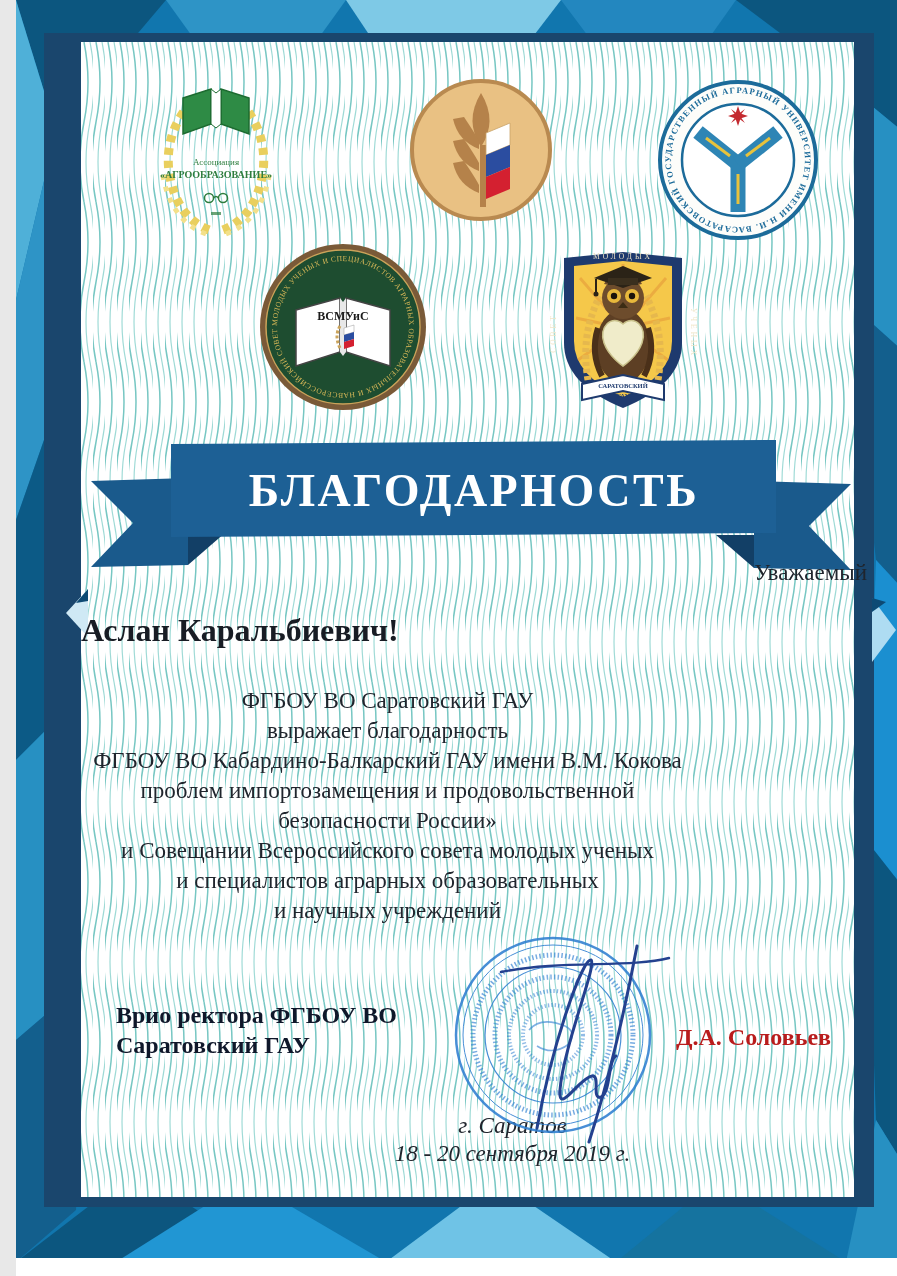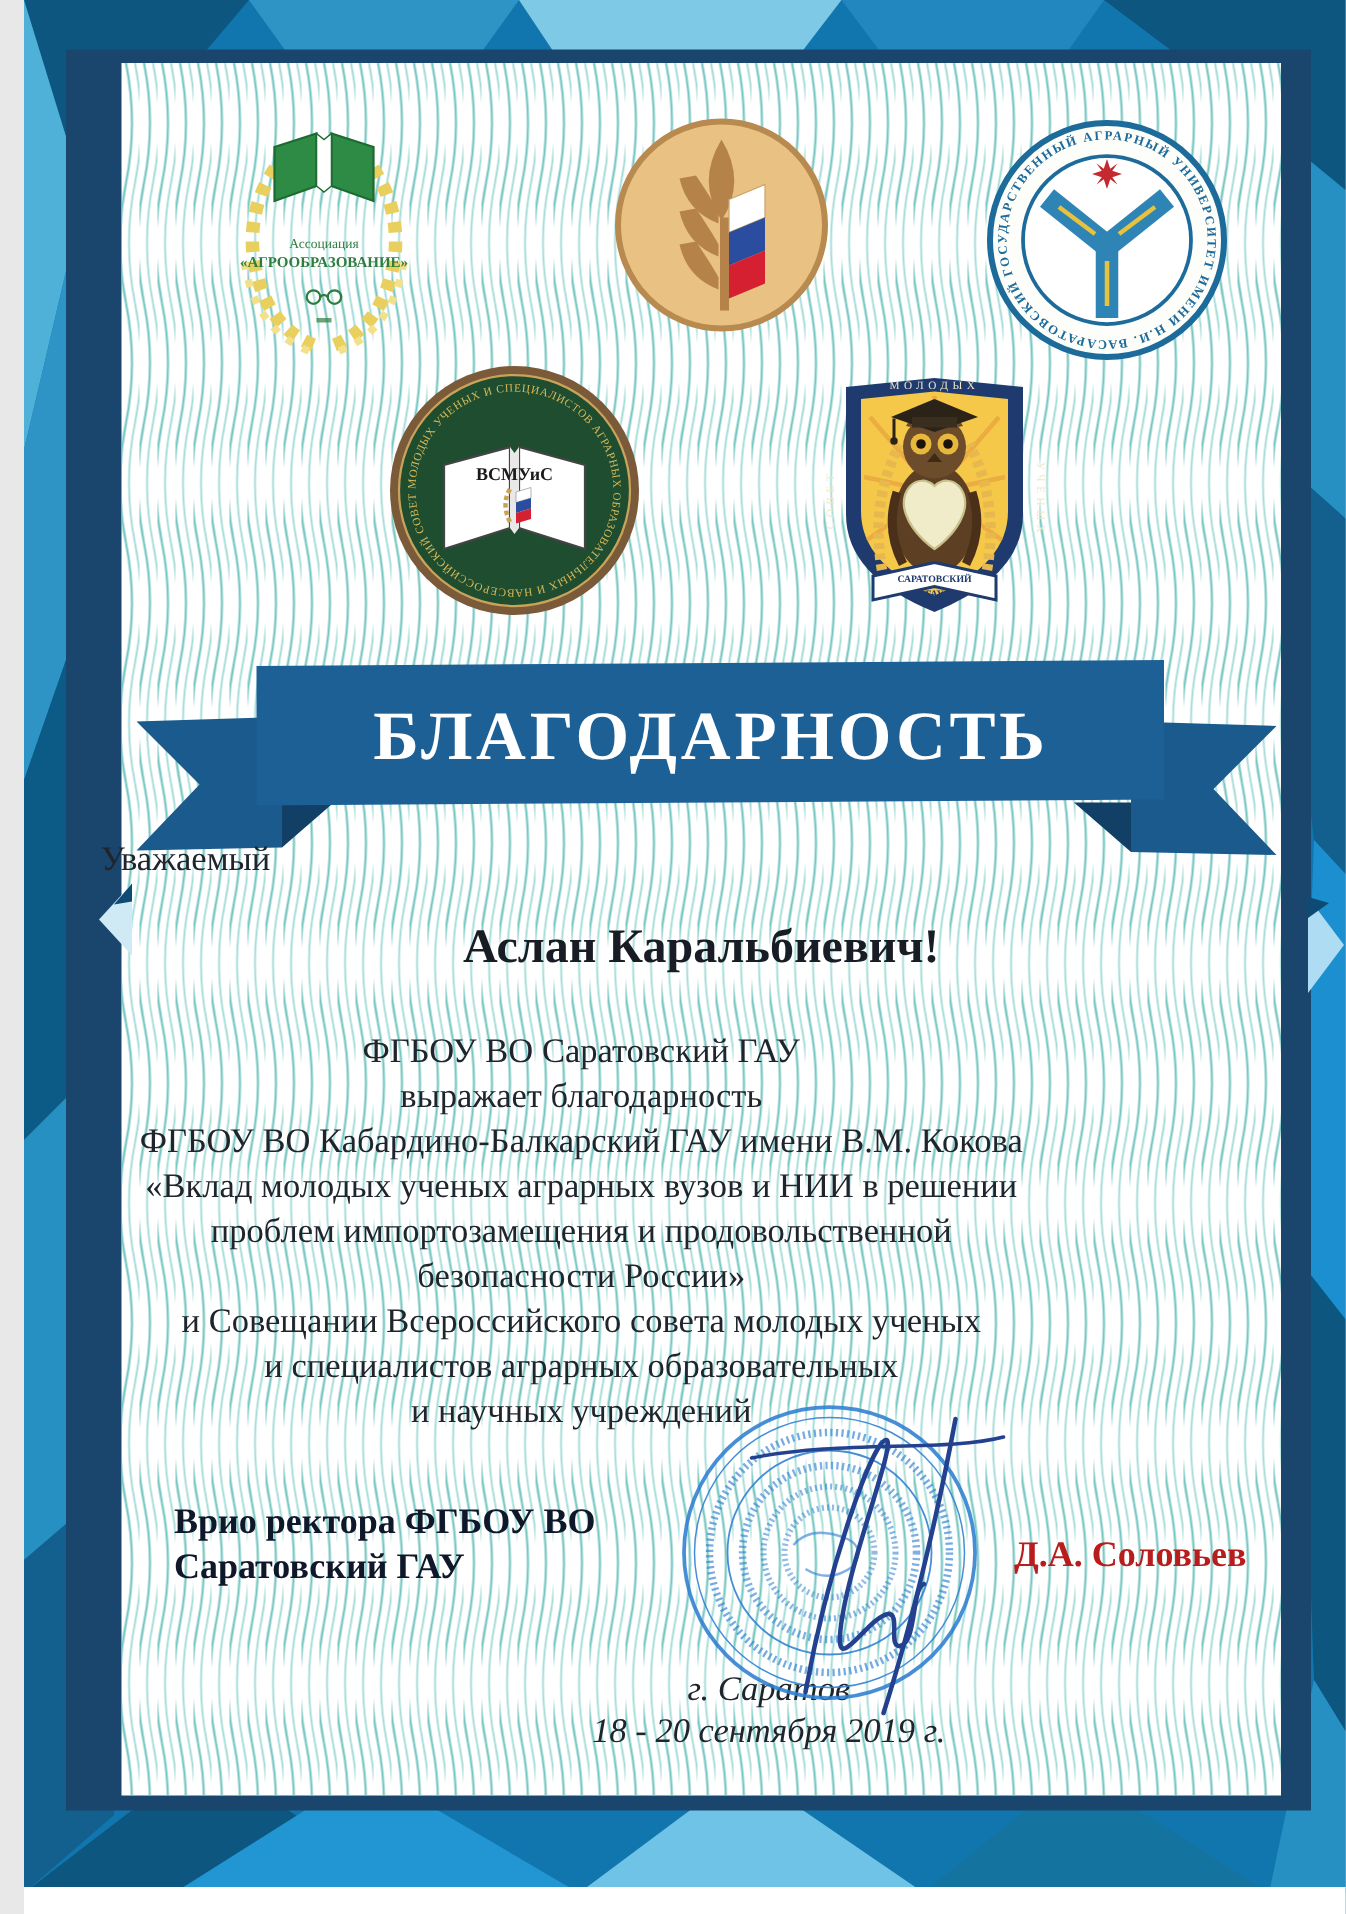--- a/index.html
+++ b/index.html
@@ -5,22 +5,22 @@
   html,body{margin:0;padding:0;background:#e8e8e8;}
   .page{position:relative;width:897px;height:1276px;overflow:hidden;
         font-family:"Liberation Serif","DejaVu Serif",serif;margin-left:16px;}
   .abs{position:absolute;}
   .bg-svg{left:0;top:0;z-index:1;}
   .frame{left:28px;top:33px;width:830px;height:1174px;background:#1a466d;z-index:2;}
   .inner{left:65px;top:42px;width:773px;height:1155px;background:#ffffff;z-index:3;}
   .inner svg.watermark{position:absolute;left:0;top:0;}
   .logo{z-index:5;}
   .banner{z-index:5;}
-  .salutation{left:51px;top:560px;width:773px;text-align:left;font-size:23px;z-index:6;color:#20252d;}
-  .recipient{left:65px;top:612px;width:773px;text-align:center;font-size:32px;font-weight:bold;z-index:6;color:#181c24;}
+  .salutation{left:78px;top:560px;width:773px;text-align:right;font-size:23px;z-index:6;color:#20252d;}
+  .recipient{left:65px;top:612px;width:773px;font-size:32px;font-weight:bold;z-index:6;color:#181c24;}
   .bodytext{left:65px;top:686px;width:613px;text-align:center;font-size:23px;line-height:30px;z-index:6;color:#20252d;}
   .signer-block{left:100px;top:1000px;font-size:24px;font-weight:bold;line-height:30px;z-index:6;color:#0f172a;}
   .signer-name{left:660px;top:1024px;font-size:24px;font-weight:bold;z-index:6;color:#b91c1c;}
   .footer-block{left:110px;top:1112px;width:773px;text-align:center;font-style:italic;font-size:23px;line-height:28px;z-index:6;color:#20252d;}
   .stamp{z-index:7;}
   .bottom-strip{left:0;bottom:0;width:897px;height:18px;background:#ffffff;z-index:8;}
 </style>
 </head>
 <body>
 
@@ -215,21 +215,20 @@
     <text x="398" y="70" text-anchor="middle" font-size="46" font-weight="600" letter-spacing="2.5" fill="#ffffff">БЛАГОДАРНОСТЬ</text>
   </svg>
 
   <div class="abs salutation">Уважаемый</div>
   <div class="abs recipient">Аслан Каральбиевич!</div>
 
   <div class="abs bodytext">
     <div>ФГБОУ ВО Саратовский ГАУ</div>
     <div>выражает благодарность</div>
     <div>ФГБОУ ВО Кабардино-Балкарский ГАУ имени В.М. Кокова</div>
-    <div>«Вклад молодых ученых аграрных вузов и НИИ в решении</div>
     <div>проблем импортозамещения и продовольственной безопасности России»</div>
     <div>и Совещании Всероссийского совета молодых ученых</div>
     <div>и специалистов аграрных образовательных</div>
     <div>и научных учреждений</div>
   </div>
 
   <div class="abs signer-block">
     <div>Врио ректора ФГБОУ ВО</div>
     <div>Саратовский ГАУ</div>
   </div>

